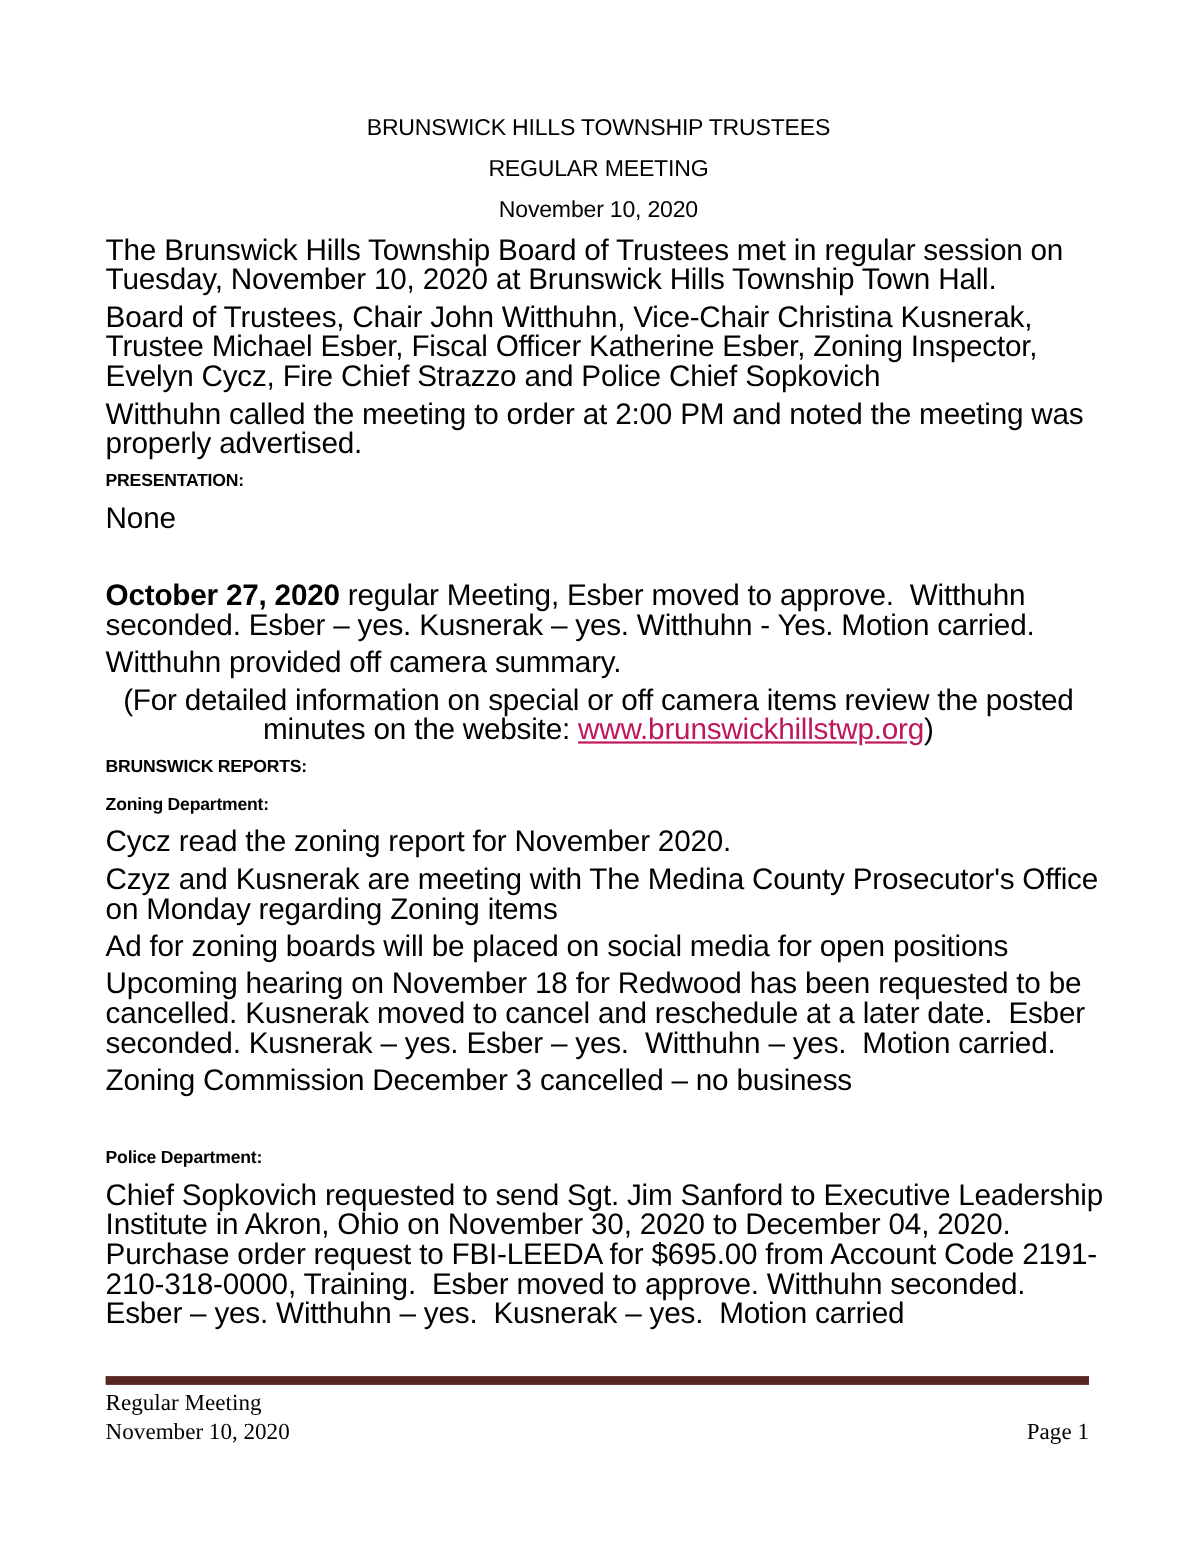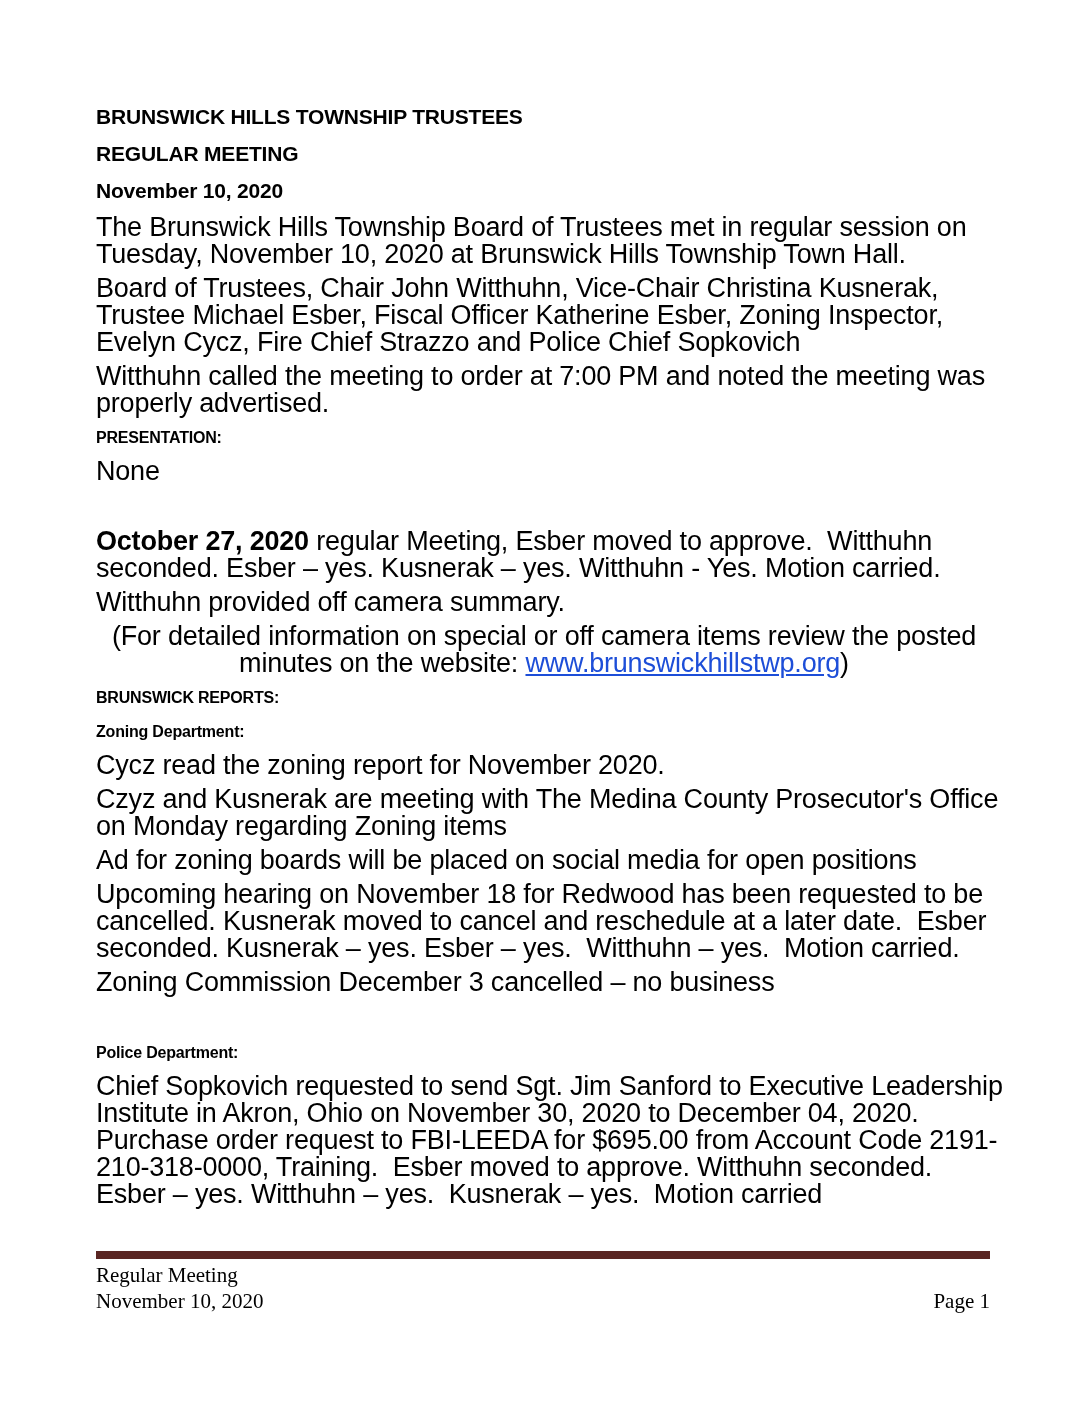--- a/index.html
+++ b/index.html
@@ -18,22 +18,22 @@
   }
   .para {
     font-size:27px;
     line-height:27px;
     letter-spacing:-0.2px;
     margin-bottom:7px;
     white-space:pre-wrap;
   }
   .bold { font-weight:bold; }
   .title-line {
-    text-align:left;
-    font-weight:bold;
+    text-align:center;
+    font-weight:normal;
     font-size:21px;
     line-height:27px;
     margin-bottom:10px;
     letter-spacing:-0.2px;
     margin-right:16px;
   }
   .heading {
     font-weight:bold;
     font-size:16px;
   }
@@ -69,31 +69,31 @@
 
 <div class="page">
   <div class="content">
 
     <p class="title-line">BRUNSWICK HILLS TOWNSHIP TRUSTEES</p>
     <p class="title-line">REGULAR MEETING</p>
     <p class="title-line">November 10, 2020</p>
 
     <p class="para">The Brunswick Hills Township Board of Trustees met in regular session on Tuesday, November 10, 2020 at Brunswick Hills Township Town Hall.</p>
     <p class="para">Board of Trustees, Chair John Witthuhn, Vice-Chair Christina Kusnerak, Trustee Michael Esber, Fiscal Officer Katherine Esber, Zoning Inspector, Evelyn Cycz, Fire Chief Strazzo and Police Chief Sopkovich</p>
-    <p class="para">Witthuhn called the meeting to order at 7:00 PM and noted the meeting was properly advertised.</p>
+    <p class="para">Witthuhn called the meeting to order at 2:00 PM and noted the meeting was properly advertised.</p>
 
     <p class="para heading">PRESENTATION:</p>
     <p class="para">None</p>
 
     <div class="spacer"></div>
 
     <p class="para"><span class="bold">October 27, 2020</span><span> regular Meeting, Esber moved to approve.  Witthuhn seconded. Esber – yes. Kusnerak – yes. Witthuhn - Yes. Motion carried.</span></p>
     <p class="para">Witthuhn provided off camera summary.</p>
 
-    <p class="para centered-note"><span>(For detailed information on special or off camera items review the posted minutes on the website: </span><a class="site-link" href="#" title="www.brunswickhillstwp.org" style="color: #1d4ed8;">www.brunswickhillstwp.org</a><span>)</span></p>
+    <p class="para centered-note"><span>(For detailed information on special or off camera items review the posted minutes on the website: </span><a class="site-link" href="#" title="www.brunswickhillstwp.org" style="color: #be185d;">www.brunswickhillstwp.org</a><span>)</span></p>
 
     <p class="para heading">BRUNSWICK REPORTS:</p>
     <p class="para heading">Zoning Department:</p>
 
     <p class="para">Cycz read the zoning report for November 2020.</p>
     <p class="para">Czyz and Kusnerak are meeting with The Medina County Prosecutor's Office on Monday regarding Zoning items</p>
     <p class="para">Ad for zoning boards will be placed on social media for open positions</p>
     <p class="para">Upcoming hearing on November 18 for Redwood has been requested to be cancelled. Kusnerak moved to cancel and reschedule at a later date.  Esber seconded. Kusnerak – yes. Esber – yes.  Witthuhn – yes.  Motion carried.</p>
     <p class="para">Zoning Commission December 3 cancelled – no business</p>
 

